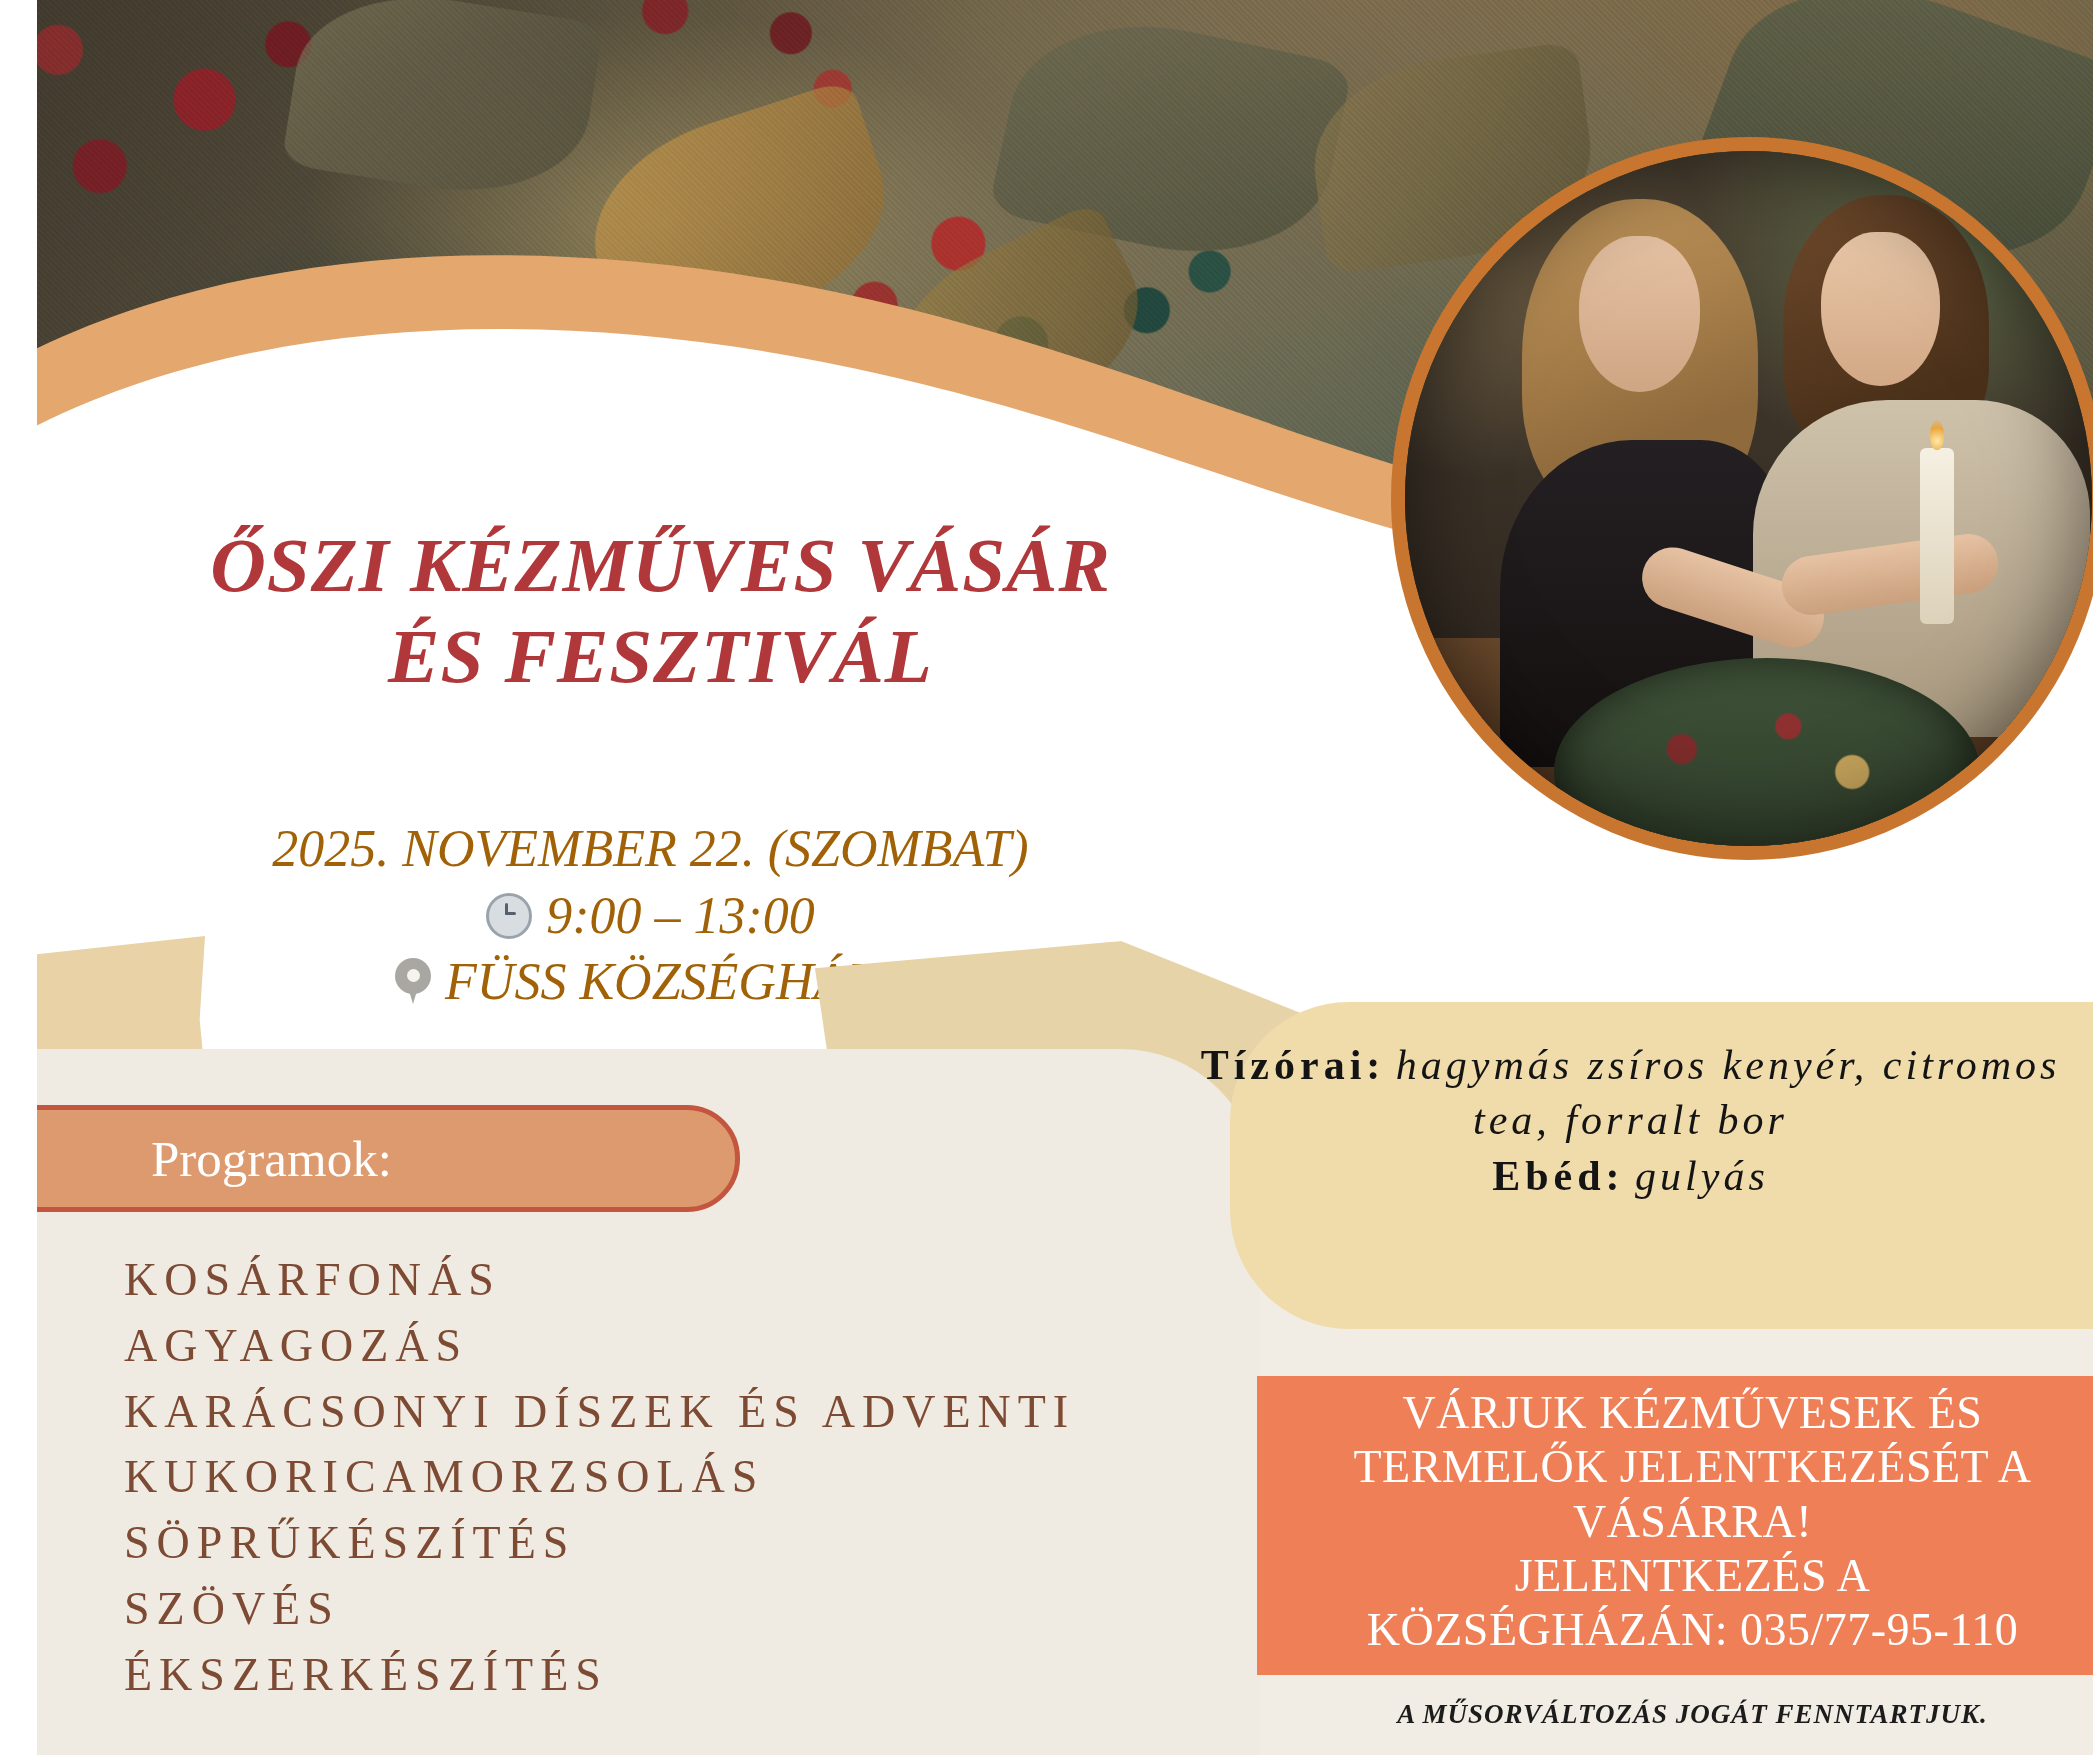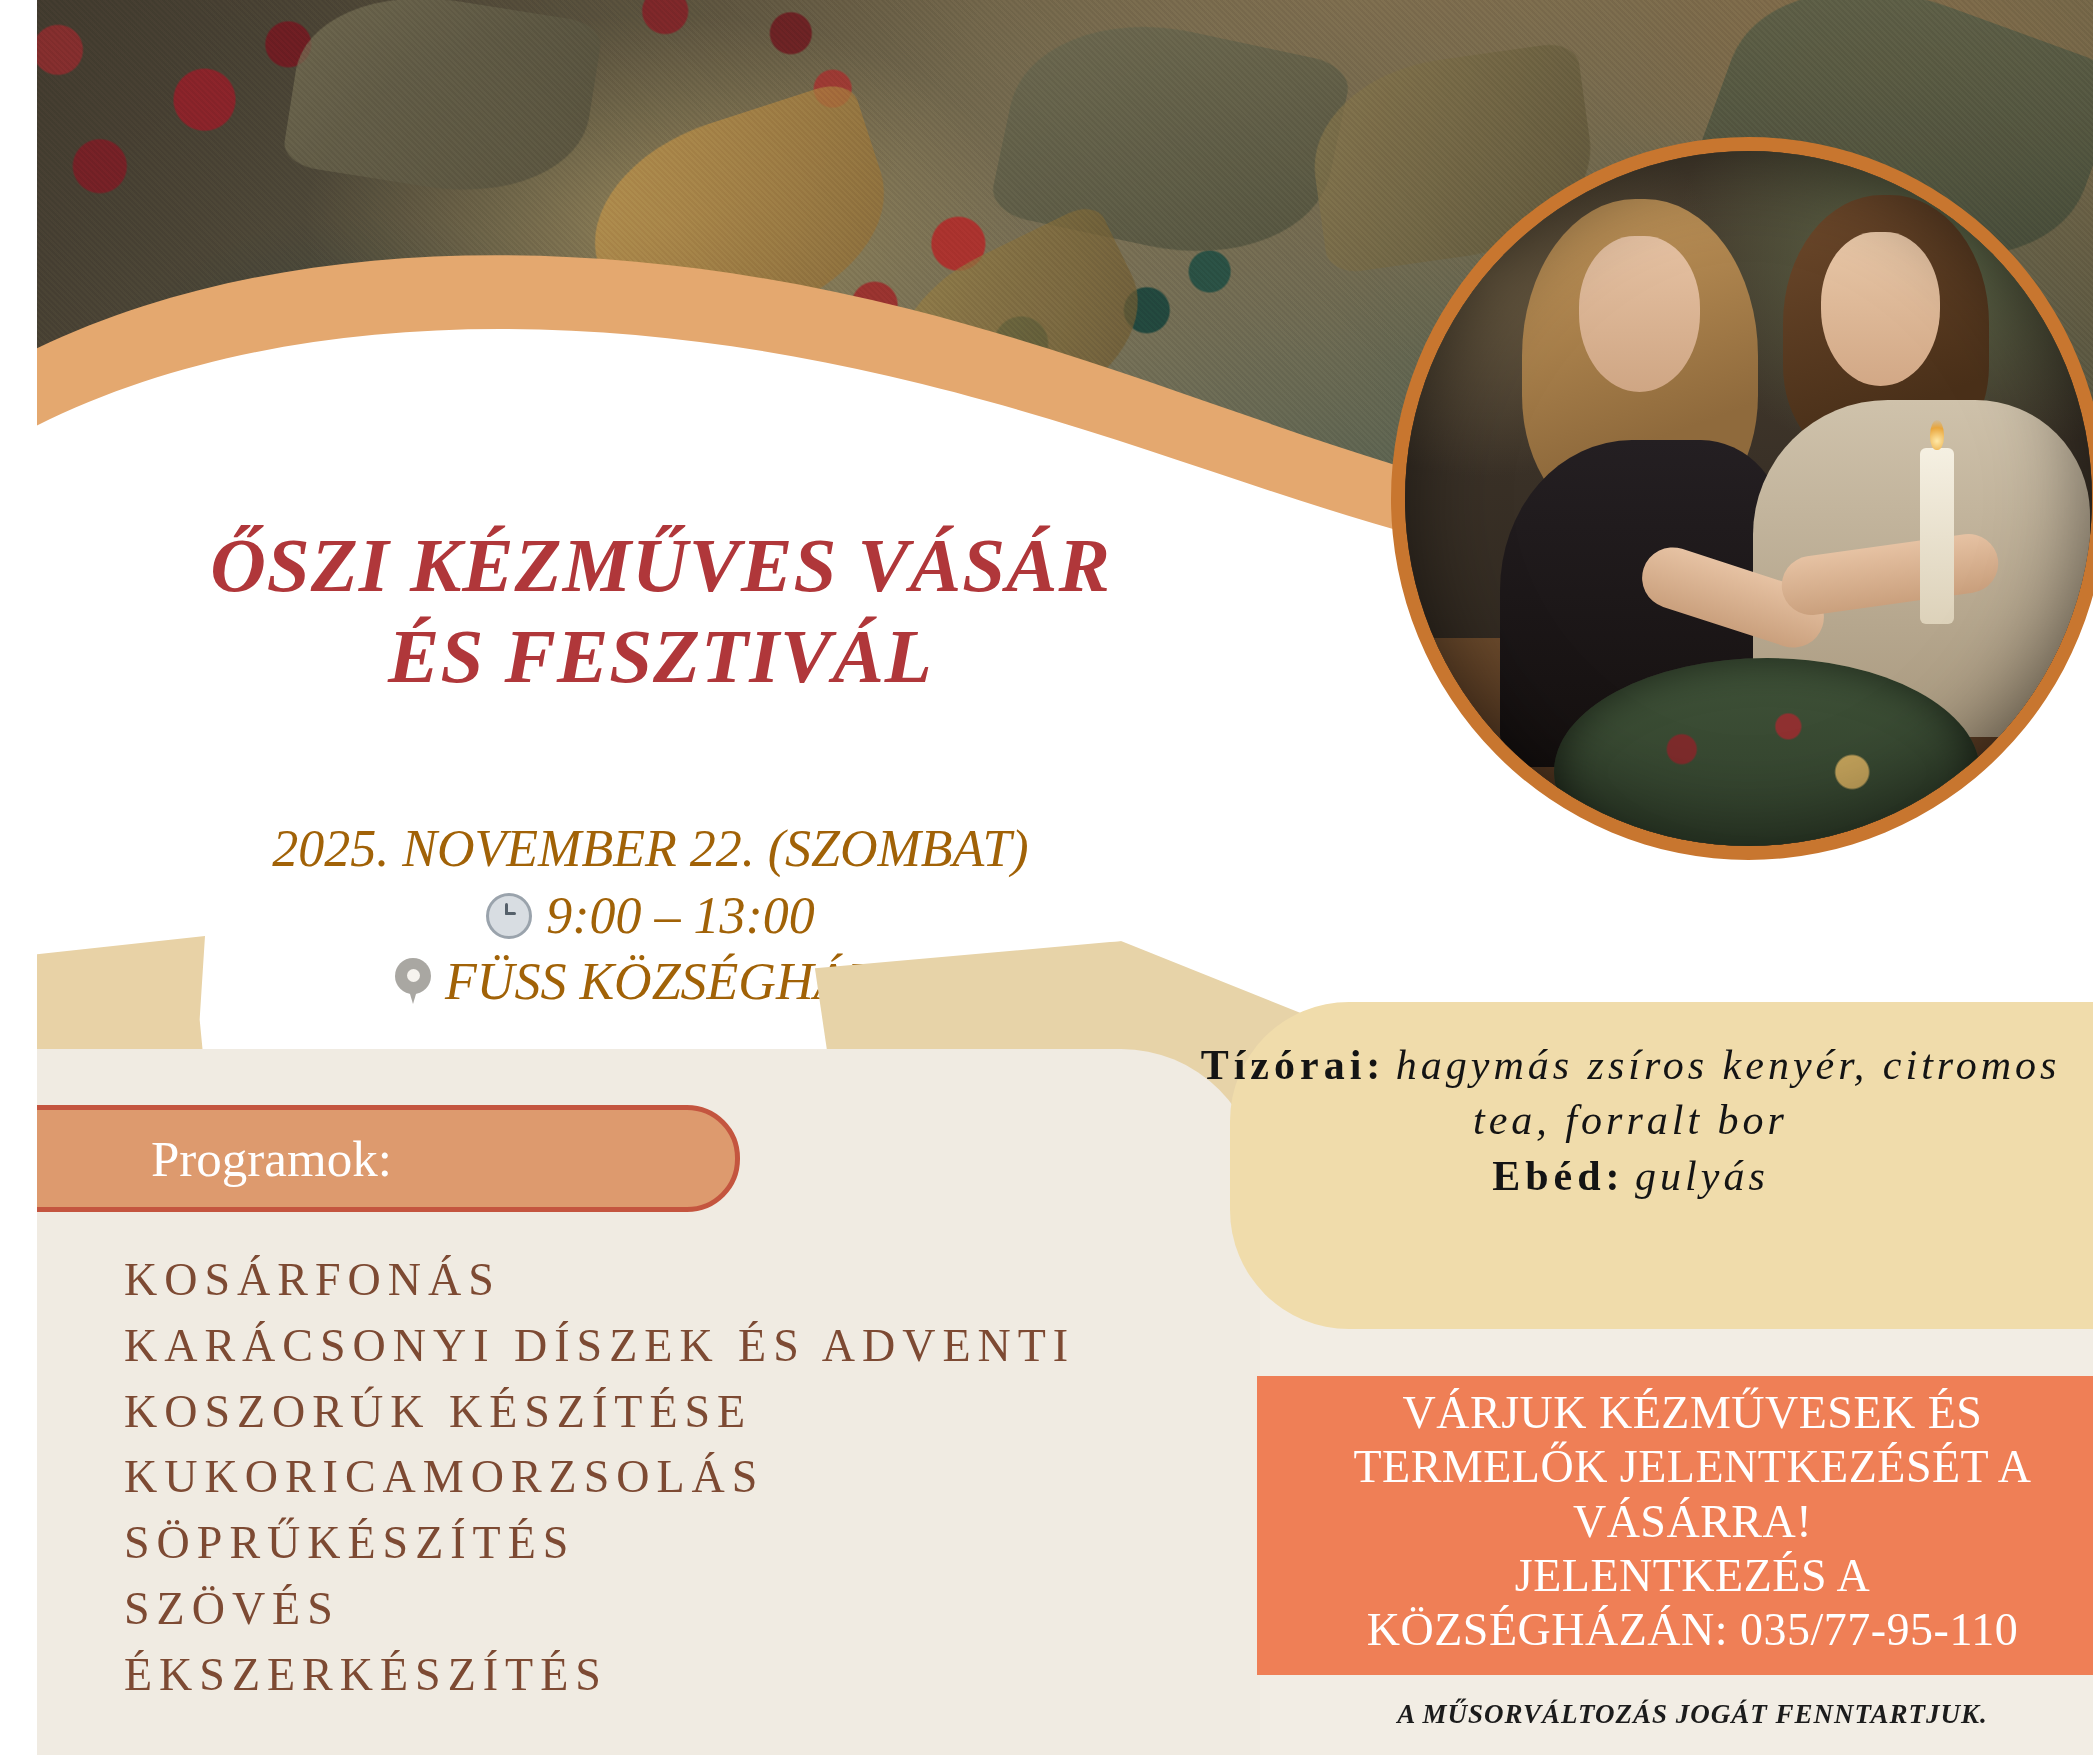--- a/index.html
+++ b/index.html
@@ -479,22 +479,22 @@
   <div class="torn-mid"></div>
 
   <div class="left-panel"></div>
 
   <div class="programs-pill">
     <span>Programok:</span>
   </div>
 
   <div class="program-list">
     <div>KOSÁRFONÁS</div>
+    <div>AGYAGOZÁS</div>
     <div>KARÁCSONYI DÍSZEK ÉS ADVENTI</div>
-    <div>KOSZORÚK KÉSZÍTÉSE</div>
     <div>KUKORICAMORZSOLÁS</div>
     <div>SÖPRŰKÉSZÍTÉS</div>
     <div>SZÖVÉS</div>
     <div>ÉKSZERKÉSZÍTÉS</div>
   </div>
 
   <div class="meals-panel"></div>
   <div class="meals-text">
     <div>
       <span class="lbl">Tízórai:</span>

